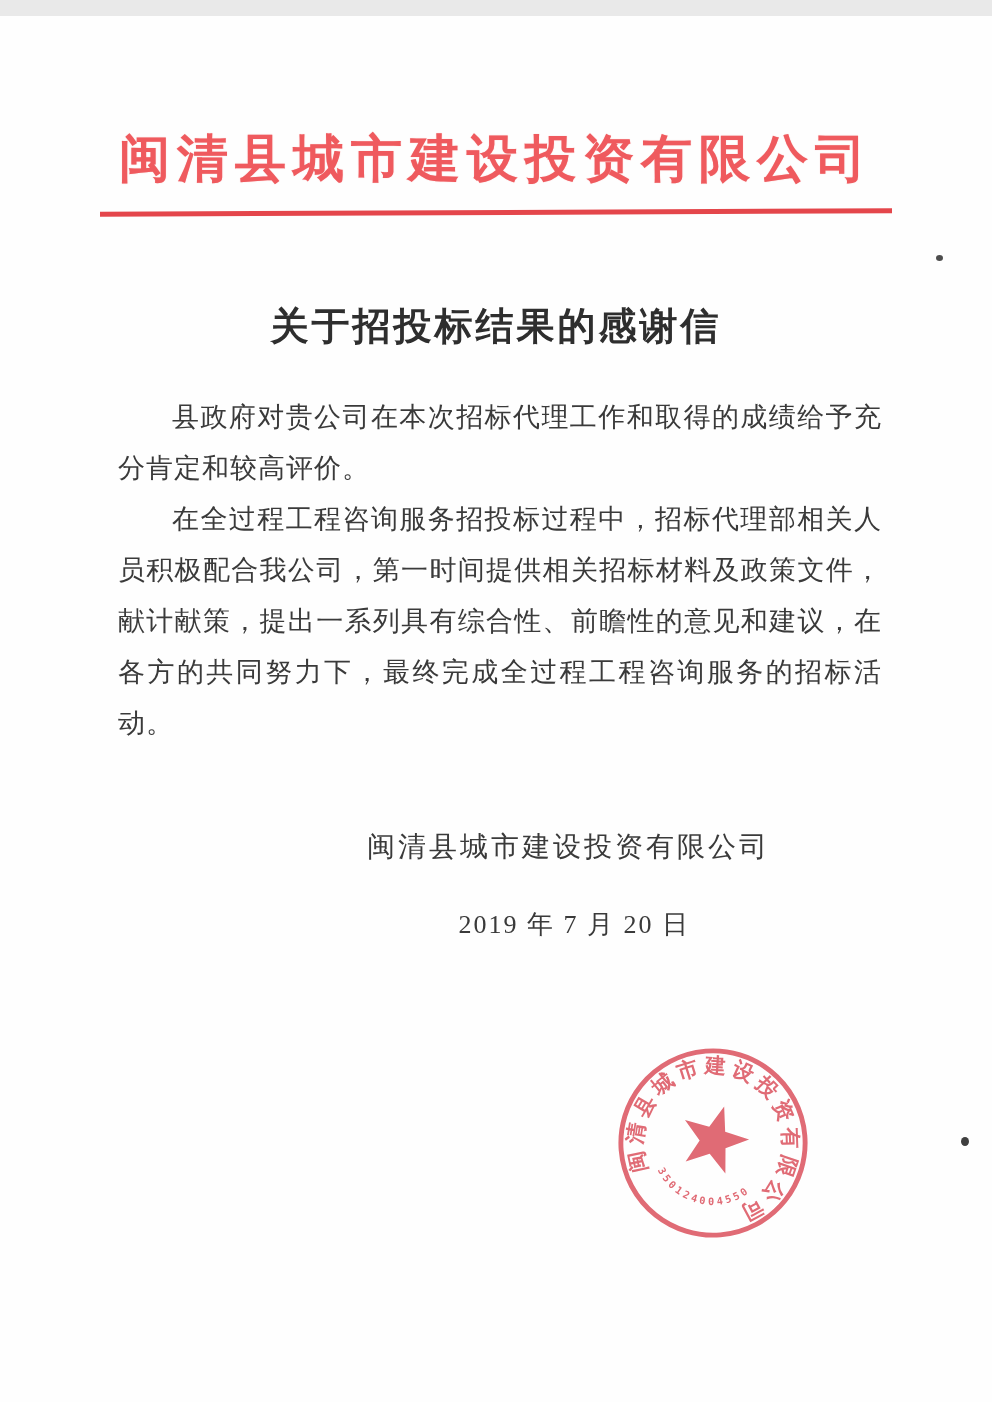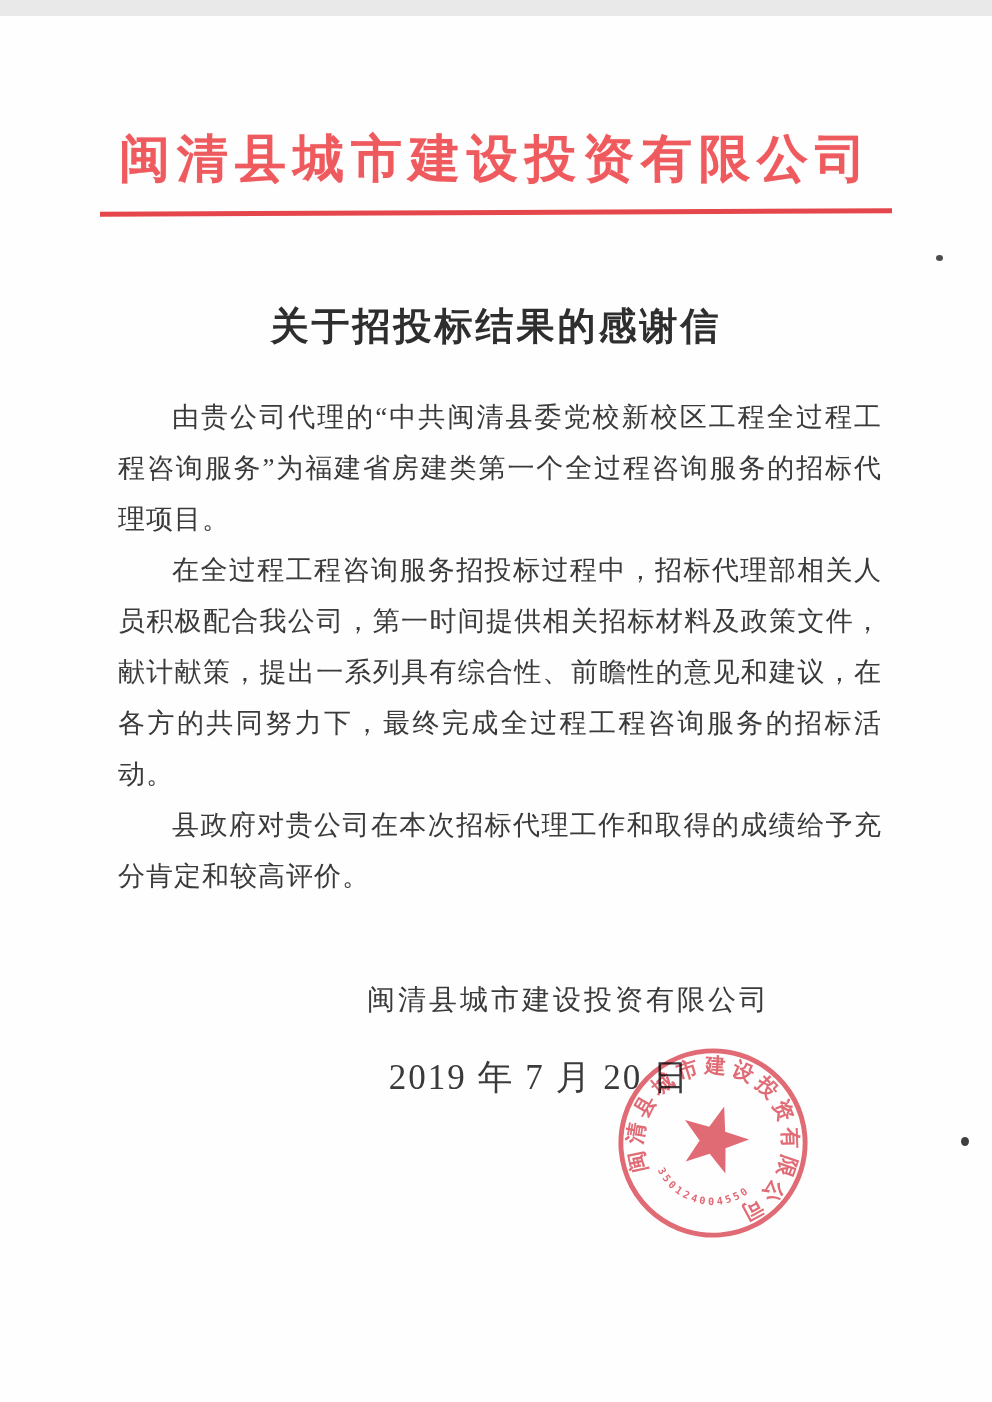--- a/index.html
+++ b/index.html
@@ -54,21 +54,21 @@
   .sig-company{
     text-align:right;
     padding-right:112px;
     font-size:28px;
     letter-spacing:3px;
   }
   .sig-date{
     text-align:right;
     padding-right:192px;
     margin-top:27px;
-    font-size:35px;
+    font-size:26px;
     letter-spacing:2px;
   }
   
   .seal{
     position:absolute;
     left:615px;top:1029px;
     width:196px;height:196px;
     transform:rotate(17deg);
     mix-blend-mode:multiply;
     opacity:.88;
@@ -91,23 +91,22 @@
 <div class="page">
 
   <div class="letterhead">
     <h1>闽清县城市建设投资有限公司</h1>
     <div class="red-rule"></div>
   </div>
 
   <div class="doc-title">关于招投标结果的感谢信</div>
 
   <div class="letter-body">
-    <p class="indent">由贵公司代理的“中共闽清县委党校新校区工程全过程工程咨询服务”为福建省房建类第一个全过程咨询服务的招标代理项目。</p>
+    <p class="indent">县政府对贵公司在本次招标代理工作和取得的成绩给予充分肯定和较高评价。</p>
     <p class="indent">在全过程工程咨询服务招投标过程中，招标代理部相关人员积极配合我公司，第一时间提供相关招标材料及政策文件，献计献策，提出一系列具有综合性、前瞻性的意见和建议，在各方的共同努力下，最终完成全过程工程咨询服务的招标活动。</p>
-    <p class="indent">县政府对贵公司在本次招标代理工作和取得的成绩给予充分肯定和较高评价。</p>
 
     <div class="sig-block">
       <div class="sig-company">闽清县城市建设投资有限公司</div>
       <div class="sig-date">2019 年 7 月 20 日</div>
     </div>
   </div>
 
   <svg class="seal" viewBox="0 0 200 200">
     <defs>
       <path id="sealArcTop" d="M 49,151 A 72,72 0 1 1 151,151" fill="none"></path>

